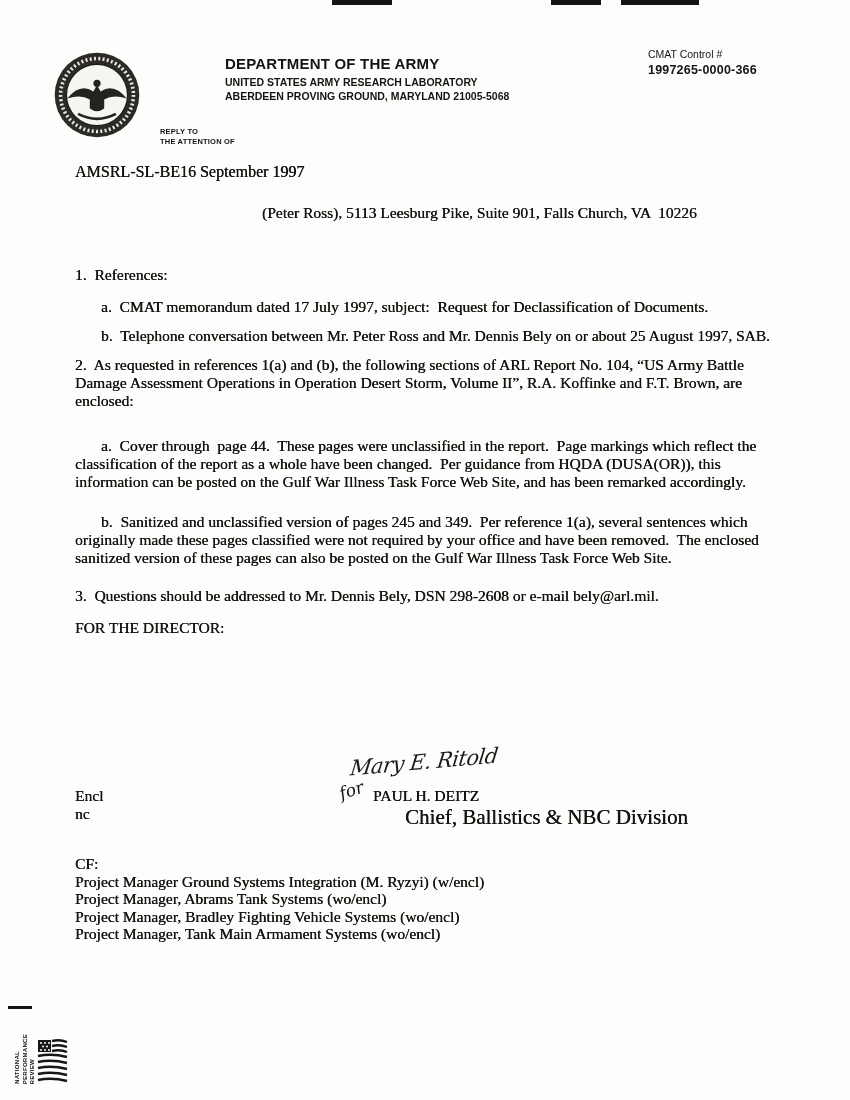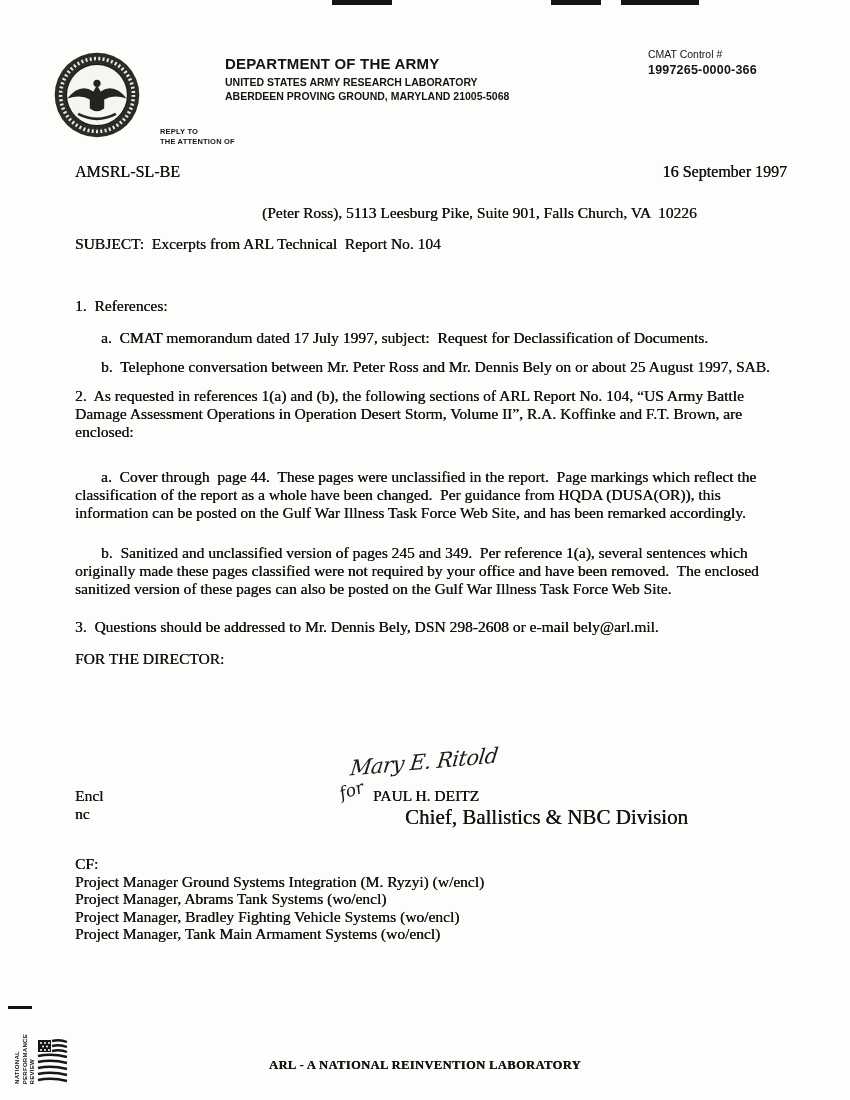--- a/index.html
+++ b/index.html
@@ -26,21 +26,21 @@
   }
   .hdr-dept { font-size:15px; letter-spacing:0.2px; }
   .hdr-org  { font-size:10.5px; margin-top:4px; }
   .hdr-addr { font-size:10.5px; margin-top:2px; }
   .cmat { position:absolute; top:48px; left:648px; font-family:"Liberation Sans","DejaVu Sans",sans-serif; }
   .cmat-label { font-size:10.5px; }
   .cmat-num { font-size:12.5px; font-weight:bold; margin-top:3px; letter-spacing:0.2px; }
 
   .symbol-row {
     position:absolute; top:163px; left:75px; width:712px;
-    display:flex; justify-content:space-between;
+    display:flex; justify-content:flex-start;
     font-size:16px;
   }
   .inked { text-shadow:0.3px 0 0 #151412; }
 
   
   .doc {
     position:absolute; top:204px; left:75px; width:712px;
     font-size:15.5px; line-height:18px;
   }
   .doc p { white-space:pre-wrap; }
@@ -126,21 +126,20 @@
     <div class="cmat-num">1997265-0000-366</div>
   </div>
 
   <div class="symbol-row inked">
     <span>AMSRL-SL-BE</span>
     <span>16 September 1997</span>
   </div>
 
   <div class="doc inked">
     <p class="memo-line2">(Peter Ross), 5113 Leesburg Pike, Suite 901, Falls Church, VA  10226</p>
-    <p class="subject">SUBJECT:  Excerpts from ARL Technical  Report No. 104</p>
     <p class="para-1">1.  References:</p>
     <p class="para-1a">a.  CMAT memorandum dated 17 July 1997, subject:  Request for Declassification of Documents.</p>
     <p class="para-1b">b.  Telephone conversation between Mr. Peter Ross and Mr. Dennis Bely on or about 25 August 1997, SAB.</p>
     <p class="para-2">2.  As requested in references 1(a) and (b), the following sections of ARL Report No. 104, “US Army Battle Damage Assessment Operations in Operation Desert Storm, Volume II”, R.A. Koffinke and F.T. Brown, are enclosed:</p>
     <p class="para-2a">a.  Cover through  page 44.  These pages were unclassified in the report.  Page markings which reflect the classification of the report as a whole have been changed.  Per guidance from HQDA (DUSA(OR)), this information can be posted on the Gulf War Illness Task Force Web Site, and has been remarked accordingly.</p>
     <p class="para-2b">b.  Sanitized and unclassified version of pages 245 and 349.  Per reference 1(a), several sentences which originally made these pages classified were not required by your office and have been removed.  The enclosed sanitized version of these pages can also be posted on the Gulf War Illness Task Force Web Site.</p>
     <p class="para-3">3.  Questions should be addressed to Mr. Dennis Bely, DSN 298-2608 or e-mail bely@arl.mil.</p>
     <p class="for-director">FOR THE DIRECTOR:</p>
   </div>
 
@@ -176,15 +175,14 @@
       <path d="M15,3 q8,-2 15,1" stroke="#161616" stroke-width="2.4" fill="none"></path>
       <path d="M15,8 q8,-2 15,1" stroke="#161616" stroke-width="2.4" fill="none"></path>
       <path d="M15,13 q8,-2 15,1" stroke="#161616" stroke-width="2.4" fill="none"></path>
       <path d="M1,18 q14,-3 29,1" stroke="#161616" stroke-width="2.6" fill="none"></path>
       <path d="M1,24 q14,-3 29,1" stroke="#161616" stroke-width="2.6" fill="none"></path>
       <path d="M1,30 q14,-3 29,1" stroke="#161616" stroke-width="2.6" fill="none"></path>
       <path d="M1,36 q14,-3 29,1" stroke="#161616" stroke-width="2.6" fill="none"></path>
       <path d="M1,42 q14,-3 29,1" stroke="#161616" stroke-width="2.6" fill="none"></path>
     </svg>
   </div>
-  <div class="tagline inked">ARL - A NATIONAL REINVENTION LABORATORY</div>
 
 </div>
 
 </body></html>

